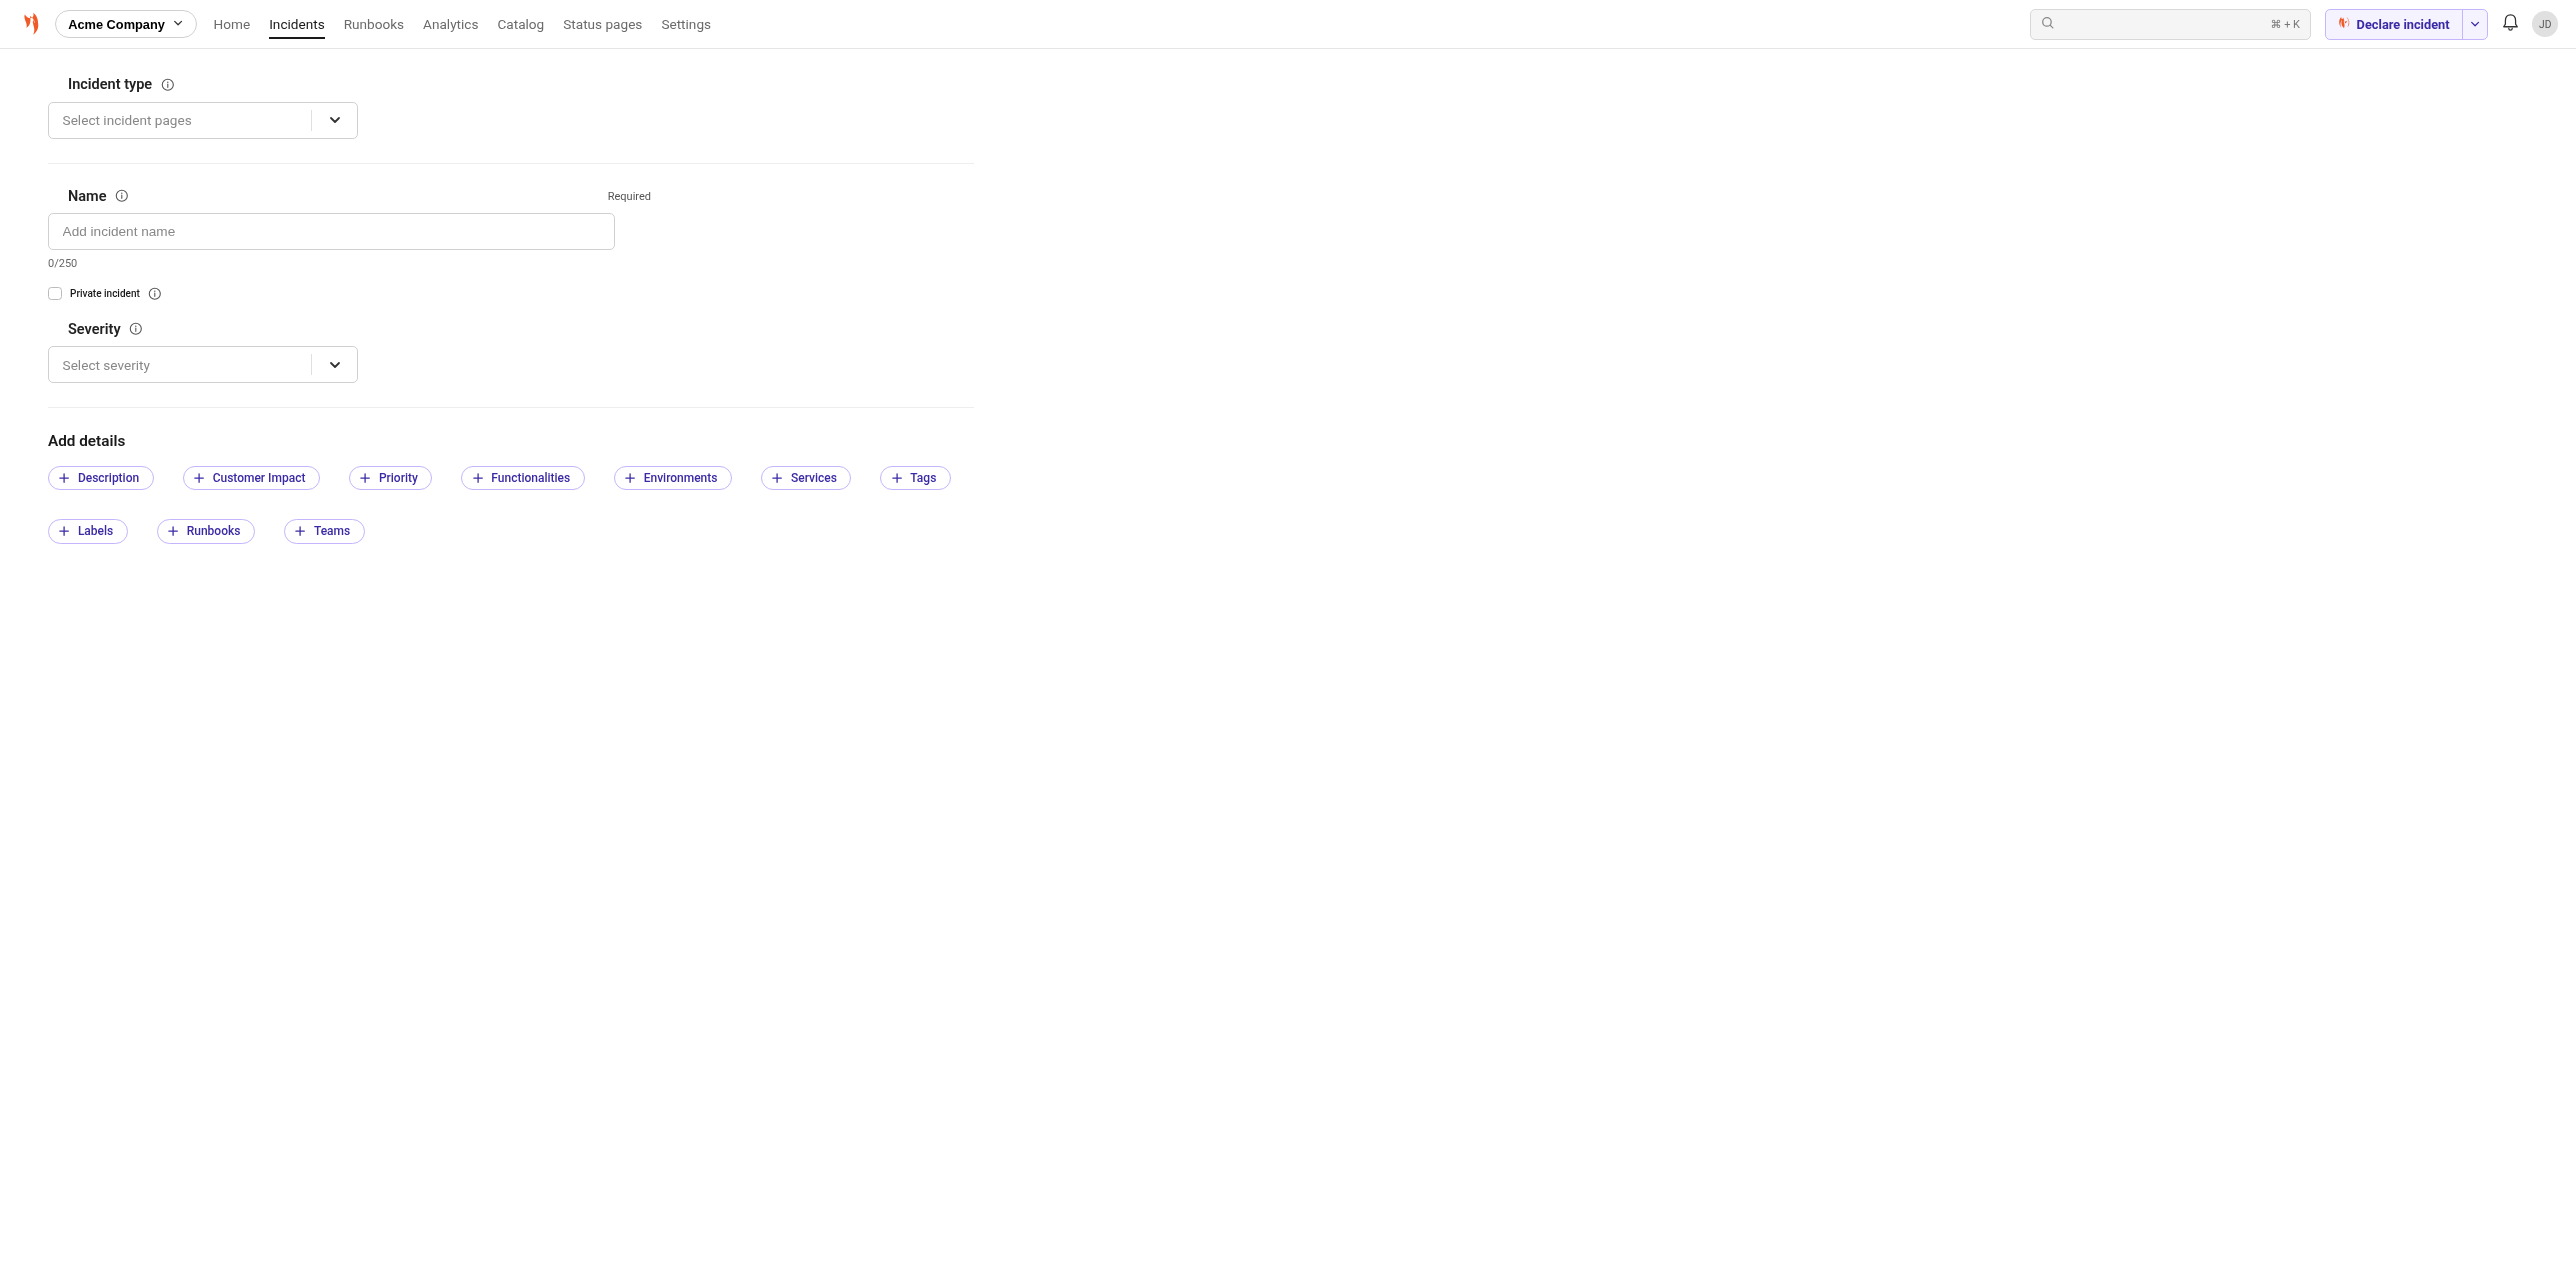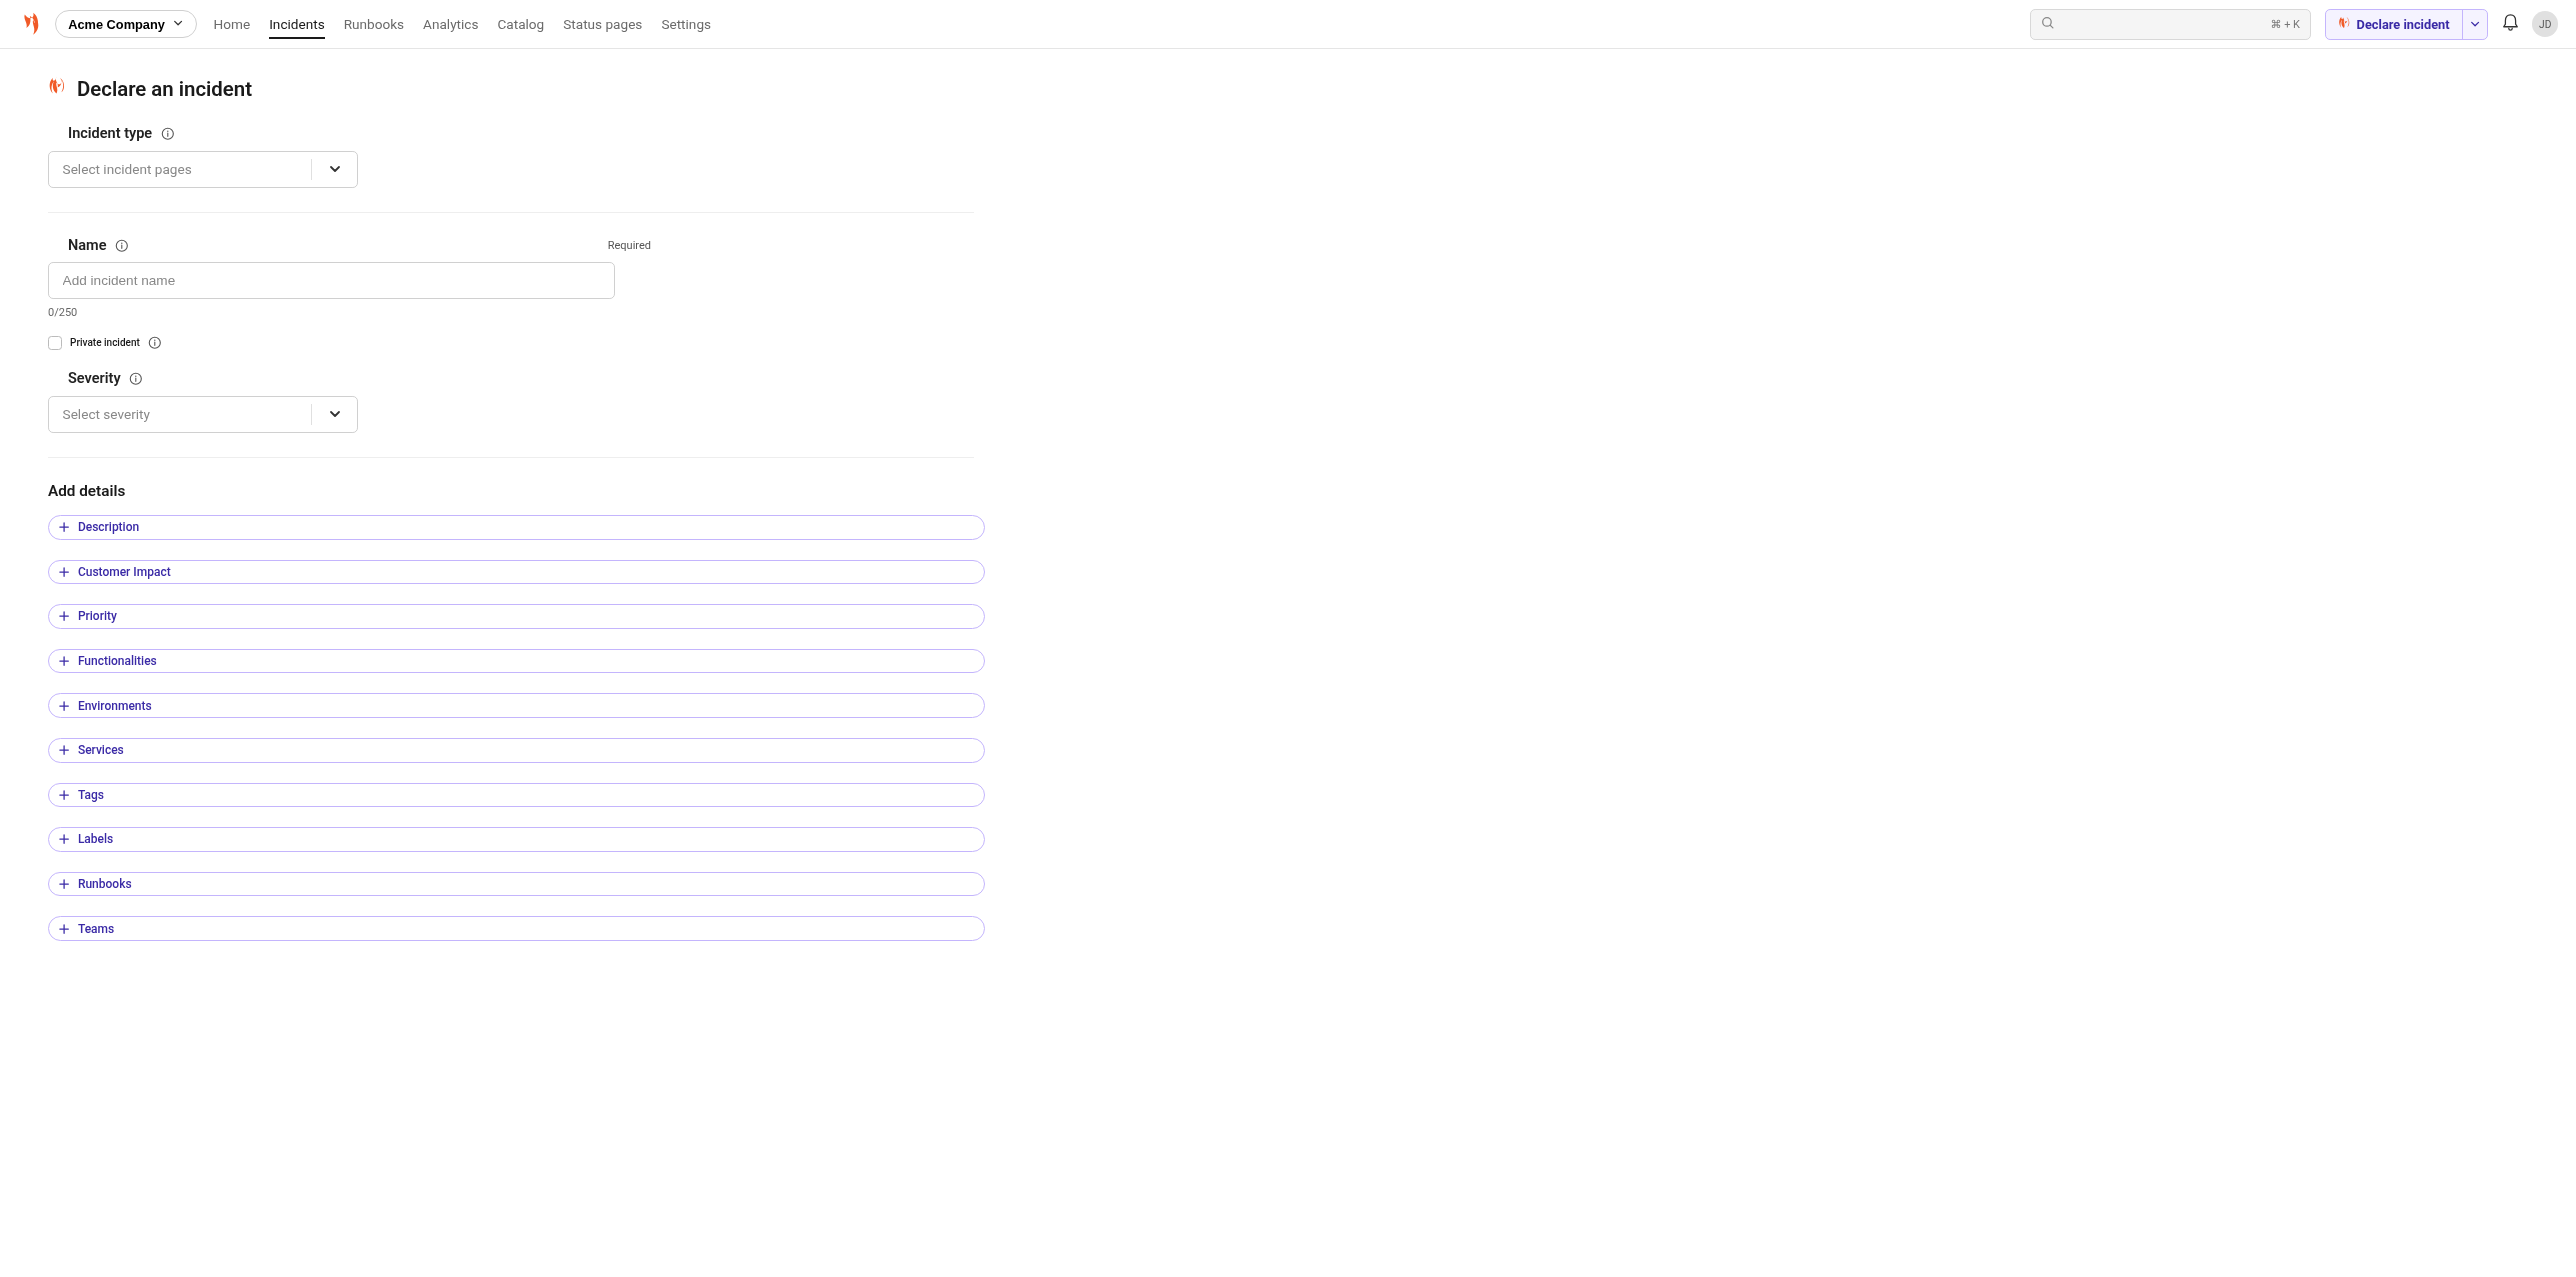--- a/index.html
+++ b/index.html
@@ -231,23 +231,22 @@
       font-weight: 500;
     }
     .section-title {
       font-size: 15.3px;
       font-weight: 600;
       margin-bottom: 15.3px;
     }
     .chip-row {
       display: flex;
       flex-wrap: wrap;
-      gap: 20px;
+      gap: 29px;
       width: 937px;
-      flex-direction: column;
     }
     .chip {
       display: flex;
       align-items: center;
       gap: 8.5px;
       border: 0.9px solid #c4b5fd;
       border-radius: 15.3px;
       padding: 4.3px 13.6px 4.3px 10.2px;
       color: #3a2aa6;
       font-size: 12px;
@@ -316,28 +315,20 @@
           <path d="M10 2 C6 2 4 5 4 9 L4 13 L2 16 L18 16 L16 13 L16 9 C16 5 14 2 10 2 Z M8 18 C8 19 9 20 10 20 C11 20 12 19 12 18" stroke="#333" stroke-width="1.5" fill="none" stroke-linecap="round" stroke-linejoin="round"></path>
         </svg>
     </span>
     <div class="avatar">
       <span>JD</span>
     </div>
   </div>
 </div>
 
 <div class="main">
-  <h1 class="page-title">
-    <span>
-      <svg width="17" height="20.4" viewBox="0 0 14 16">
-          <path d="M7 0 C5 4 9 5 8 9 C11 8 12 4 10 1 C12 3 14 8 11 13 C14 11 14 5 11 2 C12 6 9 8 7 5 C6 8 9 10 7 14 C4 12 3 7 5 4 C3 6 2 10 4 14 C1 11 0 5 4 1 C3 4 6 5 7 0 Z" fill="#f05a28"></path>
-        </svg>
-    </span>
-    <span>Declare an incident</span>
-  </h1>
 
   <div class="field-group">
     <div class="field-label-row">
       <span class="field-label">Incident type</span>
       <span class="info-icon">
         <svg width="13.6" height="13.6" viewBox="0 0 16 16">
             <circle cx="8" cy="8" r="6.5" stroke="#555" stroke-width="1.3" fill="none"></circle>
             <circle cx="8" cy="5" r="0.8" fill="#555"></circle>
             <line x1="8" y1="7" x2="8" y2="11" stroke="#555" stroke-width="1.3" stroke-linecap="round"></line>
           </svg>

